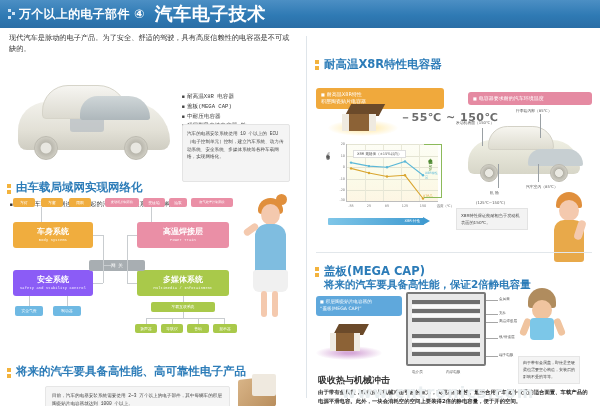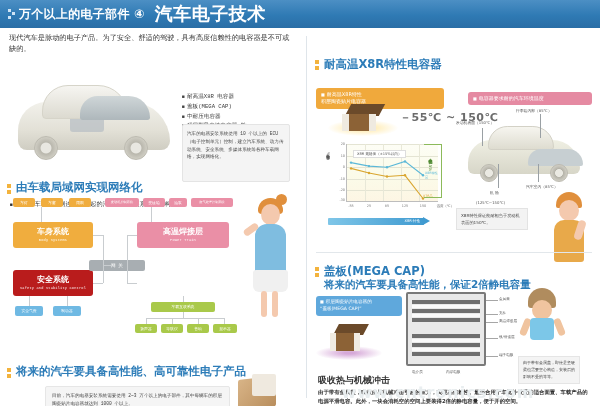--- a/index.html
+++ b/index.html
@@ -276,23 +276,27 @@
         <div class="lnk v" style="left:150px;top:9px;height:16px;"></div>
 
         <div class="nbox" style="left:12px;top:24px;width:80px;height:26px;background:#f0ad3e;">
           <span class="n1">车身系统</span>
           <span class="n2">Body Systems</span>
         </div>
         <div class="nbox" style="left:136px;top:24px;width:92px;height:26px;background:#ea8fa6;">
           <span class="n1">高温焊接层</span>
           <span class="n2">Power Train</span>
         </div>
-        <div class="nbox" style="left:12px;top:72px;width:80px;height:26px;background:#b91c1c;">
+        <div class="nbox" style="left:12px;top:72px;width:80px;height:26px;background:#8b5cf6;">
           <span class="n1">安全系统</span>
           <span class="n2">Safety and Stability Control</span>
+        </div>
+        <div class="nbox" style="left:136px;top:72px;width:92px;height:26px;background:#a9c94a;">
+          <span class="n1">多媒体系统</span>
+          <span class="n2">Multimedia / Infotainment</span>
         </div>
 
         <div class="gw">网  关</div>
         <div class="lnk h" style="left:92px;top:37px;width:10px;"></div>
         <div class="lnk v" style="left:102px;top:37px;height:30px;"></div>
         <div class="lnk h" style="left:102px;top:67px;width:8px;"></div>
         <div class="lnk h" style="left:126px;top:37px;width:10px;"></div>
         <div class="lnk v" style="left:126px;top:37px;height:48px;"></div>
         <div class="lnk h" style="left:126px;top:85px;width:10px;"></div>
         <div class="lnk v" style="left:102px;top:67px;height:18px;"></div>

